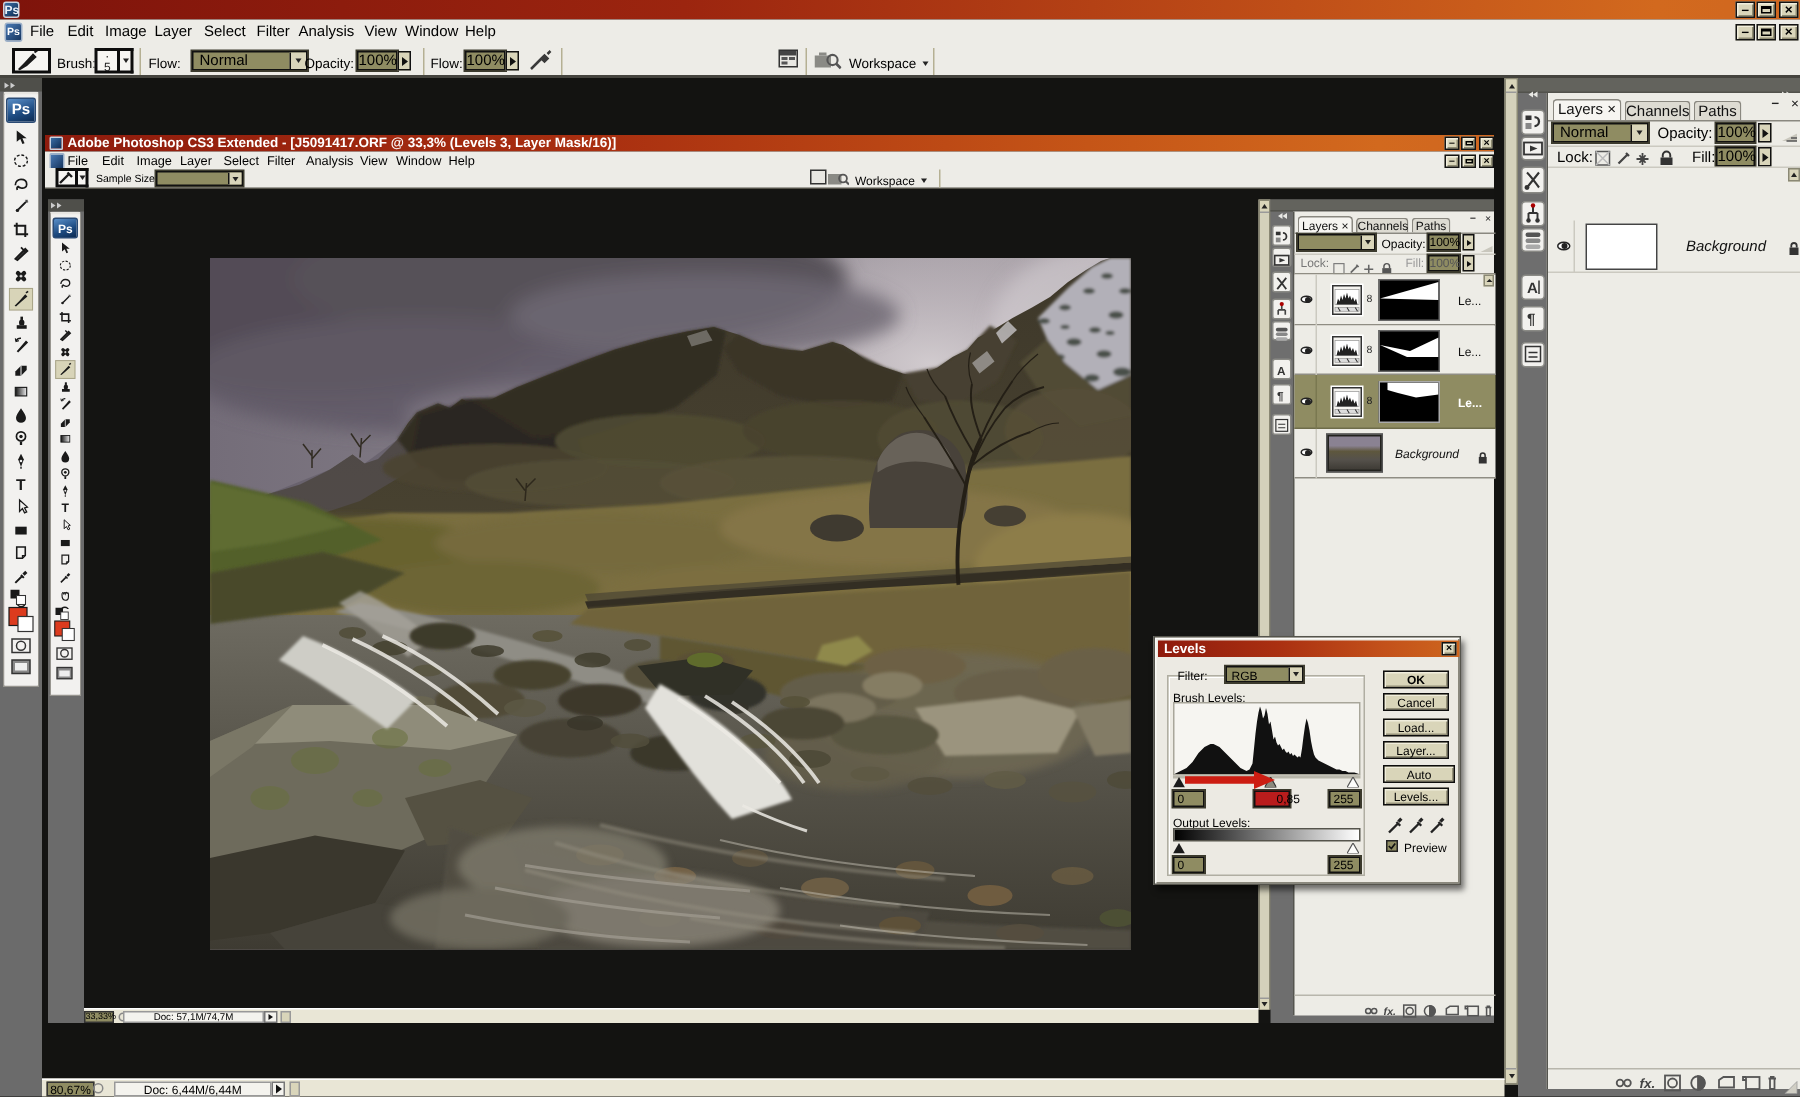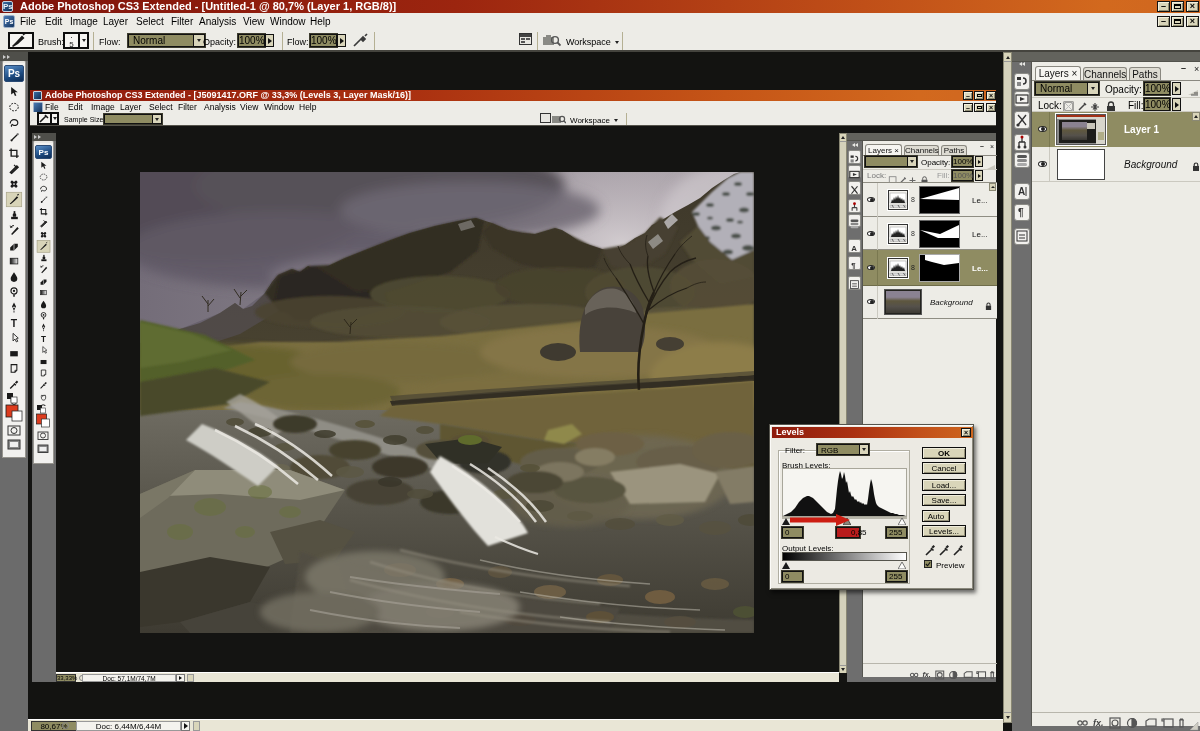--- a/index.html
+++ b/index.html
@@ -107,21 +107,20 @@
       </g>
 <linearGradient id="ggr" x1="0" y1="0" x2="1" y2="0">
         <stop offset="0" stop-color="#111"></stop>
         <stop offset="1" stop-color="#eee"></stop>
       </linearGradient>
 </defs>
   </svg>
 
 <div class="abs" style="left:0;top:0;width:1200px;height:13px;background:linear-gradient(90deg,#7e130b,#9c250f 38%,#c04f18 72%,#d2691e 92%,#d06720);">
  <div class="abs" style="left:2px;top:1px;width:11px;height:11px;background:linear-gradient(135deg,#3a6ea5,#0d2b52);border:1px solid #c8d2df;border-radius:2px;color:#eaf0f8;font-size:8px;font-weight:bold;text-align:center;line-height:10px;">Ps</div>
- <div class="abs" style="left:20px;top:0px;color:#fff;font-weight:bold;font-size:11px;line-height:13px;white-space:nowrap;">Adobe Photoshop CS3 Extended - [Untitled-1 @ 80,7% (Layer 1, RGB/8)]</div>
  <div class="winbtn" style="left:1157px;top:1px;">–</div>
  <div class="winbtn" style="left:1171px;top:1px;">
       <span style="display:block;width:7px;height:5px;border:1px solid #000;border-top-width:2px;margin:2px auto 0;"></span>
     </div>
  <div class="winbtn" style="left:1186px;top:1px;">×</div>
 </div>
 
 <div class="abs" style="left:0;top:13px;width:1200px;height:17px;background:#edece7;">
  <div class="abs" style="left:3px;top:2px;width:12px;height:13px;background:linear-gradient(135deg,#4a7ab5,#16355e);border:1px solid #9db0c8;border-radius:2px;color:#fff;font-size:7px;font-weight:bold;text-align:center;line-height:12px;">Ps</div>
  <div class="abs" style="top:3px;left:0;width:1200px;height:13px;font-size:10px;color:#000;">
@@ -793,22 +792,22 @@
         </svg></div>
   <div class="abs" style="left:128px;top:137px;"><svg width="8" height="7">
           <polygon points="4,0 8,7 0,7" fill="#fdfdfb" stroke="#555" stroke-width="0.8"></polygon>
         </svg></div>
   <div class="abs fld" style="left:12px;top:146px;width:21px;height:11px;line-height:10px;padding-left:2px;">0</div>
   <div class="abs fld" style="left:116px;top:146px;width:21px;height:11px;line-height:10px;padding-left:2px;">255</div>
 
   <div class="abs tbtn" style="left:152px;top:22px;width:44px;height:12px;font-size:8px;line-height:11px;font-weight:bold;">OK</div>
   <div class="abs tbtn" style="left:152px;top:37px;width:44px;height:12px;font-size:8px;line-height:11px;">Cancel</div>
   <div class="abs tbtn" style="left:152px;top:54px;width:44px;height:12px;font-size:8px;line-height:11px;">Load...</div>
-  <div class="abs tbtn" style="left:152px;top:69px;width:44px;height:12px;font-size:8px;line-height:11px;">Save...</div>
-  <div class="abs tbtn" style="left:152px;top:85px;width:28px;height:12px;font-size:8px;line-height:11px;">Auto</div>
+  <div class="abs tbtn" style="left:152px;top:69px;width:44px;height:12px;font-size:8px;line-height:11px;">Layer...</div>
+  <div class="abs tbtn" style="left:152px;top:85px;width:48px;height:12px;font-size:8px;line-height:11px;">Auto</div>
   <div class="abs tbtn" style="left:152px;top:100px;width:44px;height:12px;font-size:8px;line-height:11px;">Levels...</div>
 
   <div class="abs" style="left:154px;top:119px;"><svg width="40" height="12" viewBox="0 0 40 12">
           <g stroke="#222" stroke-width="1.6">
             <path d="M2 11 L8 5 M7 4 l2.5 2.5"></path>
             <path d="M16 11 L22 5 M21 4 l2.5 2.5"></path>
             <path d="M30 11 L36 5 M35 4 l2.5 2.5"></path>
           </g>
           <g fill="#222">
             <path d="M7.5 3 l2 -2 l1.5 1.5 l-2 2 Z"></path>
@@ -959,34 +958,20 @@
           <rect x="44" y="5" width="8" height="5" fill="#333"></rect>
           <path d="M45.5 5 v-1.5 a2.5 2.5 0 0 1 5 0 V5" stroke="#333" fill="none" stroke-width="1.3"></path>
         </svg></div>
    <div class="abs" style="left:96px;top:38px;font-size:10px;">Fill:</div>
    <div class="abs fld" style="left:112px;top:36px;width:26px;height:13px;font-size:10px;text-align:center;line-height:12px;">100%</div>
    <div class="abs" style="left:140px;top:36px;width:9px;height:13px;background:#d9d5ba;border:1px solid #111;display:flex;align-items:center;justify-content:center;">
         <span class="tr"></span>
       </div>
    <div class="abs" style="left:0;top:49px;width:169px;height:1px;background:#cbc9c0;"></div>
 
-   <div class="abs" style="left:0;top:50px;width:169px;height:35px;background:#8f8c62;">
-     <div class="eye" style="left:6px;top:14px;"></div>
-     <div class="abs" style="left:17px;top:0;width:1px;height:35px;background:#7a7850;"></div>
-     <div class="abs" style="left:24px;top:2px;width:50px;height:31px;background:#8a8a8a;border:1px solid #555;box-shadow:0 0 0 1px #fff;">
-       <div class="abs" style="left:0;top:0;width:48px;height:2px;background:#a33016;"></div>
-       <div class="abs" style="left:0;top:2px;width:48px;height:2px;background:#d8d6ce;"></div>
-       <div class="abs" style="left:2px;top:5px;width:37px;height:23px;background:#1d1d1a;"></div>
-       <div class="abs" style="left:5px;top:7px;width:25px;height:18px;background:linear-gradient(180deg,#8a8290 25%,#5f583e 45%,#55514b 75%,#3a3833);"></div>
-       <div class="abs" style="left:39px;top:2px;width:9px;height:27px;background:#d8d6cc;"></div>
-       <div class="abs" style="left:41px;top:17px;width:6px;height:8px;background:#b0ad88;"></div>
-       <div class="abs" style="left:30px;top:8px;width:8px;height:6px;background:#c9c6ba;"></div>
-     </div>
-     <div class="abs" style="left:92px;top:12px;font-size:10px;font-weight:bold;color:#fff;">Layer 1</div>
-   </div>
 
    <div class="abs" style="left:0;top:85px;width:169px;height:35px;background:#edece6;border-bottom:1px solid #cbc9c0;">
      <div class="eye" style="left:6px;top:14px;"></div>
      <div class="abs" style="left:17px;top:0;width:1px;height:35px;background:#cbc9c0;"></div>
      <div class="abs" style="left:25px;top:2px;width:48px;height:31px;background:#fff;border:1px solid #444;"></div>
      <div class="abs" style="left:92px;top:12px;font-size:10px;font-style:italic;color:#111;">Background</div>
      <div class="abs" style="left:160px;top:11px;"><svg width="8" height="10" viewBox="0 0 8 10">
             <rect x="1" y="4" width="6" height="5" fill="#333"></rect>
             <path d="M2.2 4 v-1.2 a1.8 1.8 0 0 1 3.6 0 V4" stroke="#333" fill="none" stroke-width="1.2"></path>
           </svg></div>
@@ -1014,20 +999,20 @@
       </g>
      </svg>
    </div>
    <div class="abs" style="left:157px;top:655px;width:10px;height:10px;"><svg width="10" height="10">
           <path d="M9 1 L9 9 L1 9 Z" fill="#d0cec4" stroke="#999" stroke-width="0.5"></path>
         </svg></div>
  </div>
 </div>
 
 <div class="abs" style="left:28px;top:719px;width:975px;height:12px;background:#e9e6d6;border-top:1px solid #fff;">
- <div class="abs olive" style="left:3px;top:1px;width:46px;height:10px;border:1px solid #333;font-size:8px;line-height:9px;text-align:center;">80,67%</div>
+ <div class="abs olive" style="left:3px;top:1px;width:32px;height:10px;border:1px solid #333;font-size:8px;line-height:9px;text-align:center;">80,67%</div>
  <div class="abs" style="left:34px;top:2px;width:7px;height:7px;border:1px solid #888;border-radius:50%;"></div>
  <div class="abs" style="left:48px;top:1px;width:105px;height:10px;background:#f4f3ee;border:1px solid #999;font-size:8px;line-height:9px;text-align:center;">Doc: 6,44M/6,44M</div>
  <div class="abs" style="left:153px;top:1px;width:9px;height:10px;background:#f4f3ee;border:1px solid #777;display:flex;align-items:center;justify-content:center;">
       <span class="tr"></span>
     </div>
  <div class="abs" style="left:165px;top:1px;width:7px;height:10px;background:#d9d5ba;border:1px solid #999;"></div>
 </div>
 
 </body></html>

